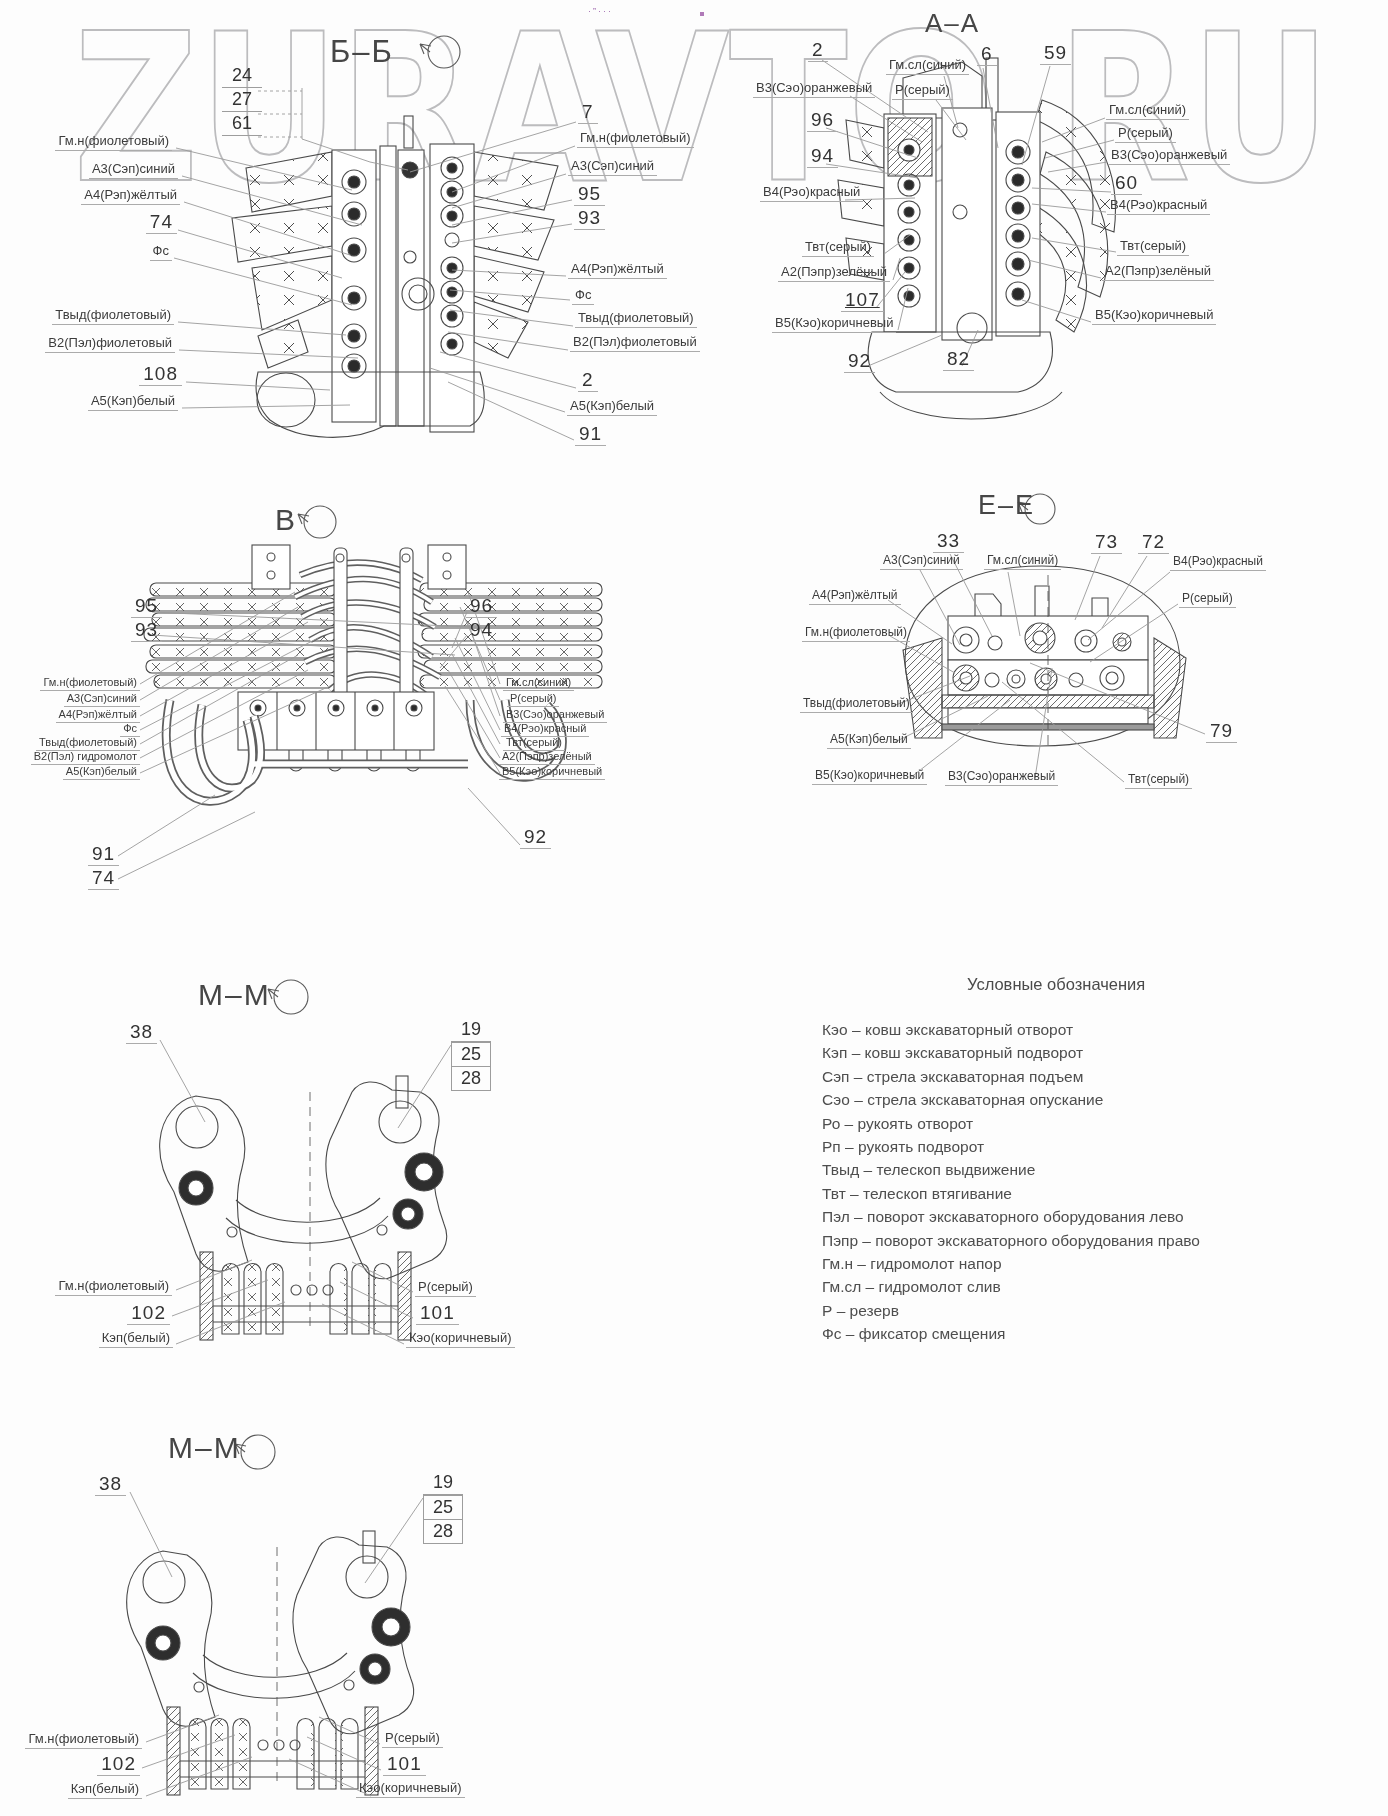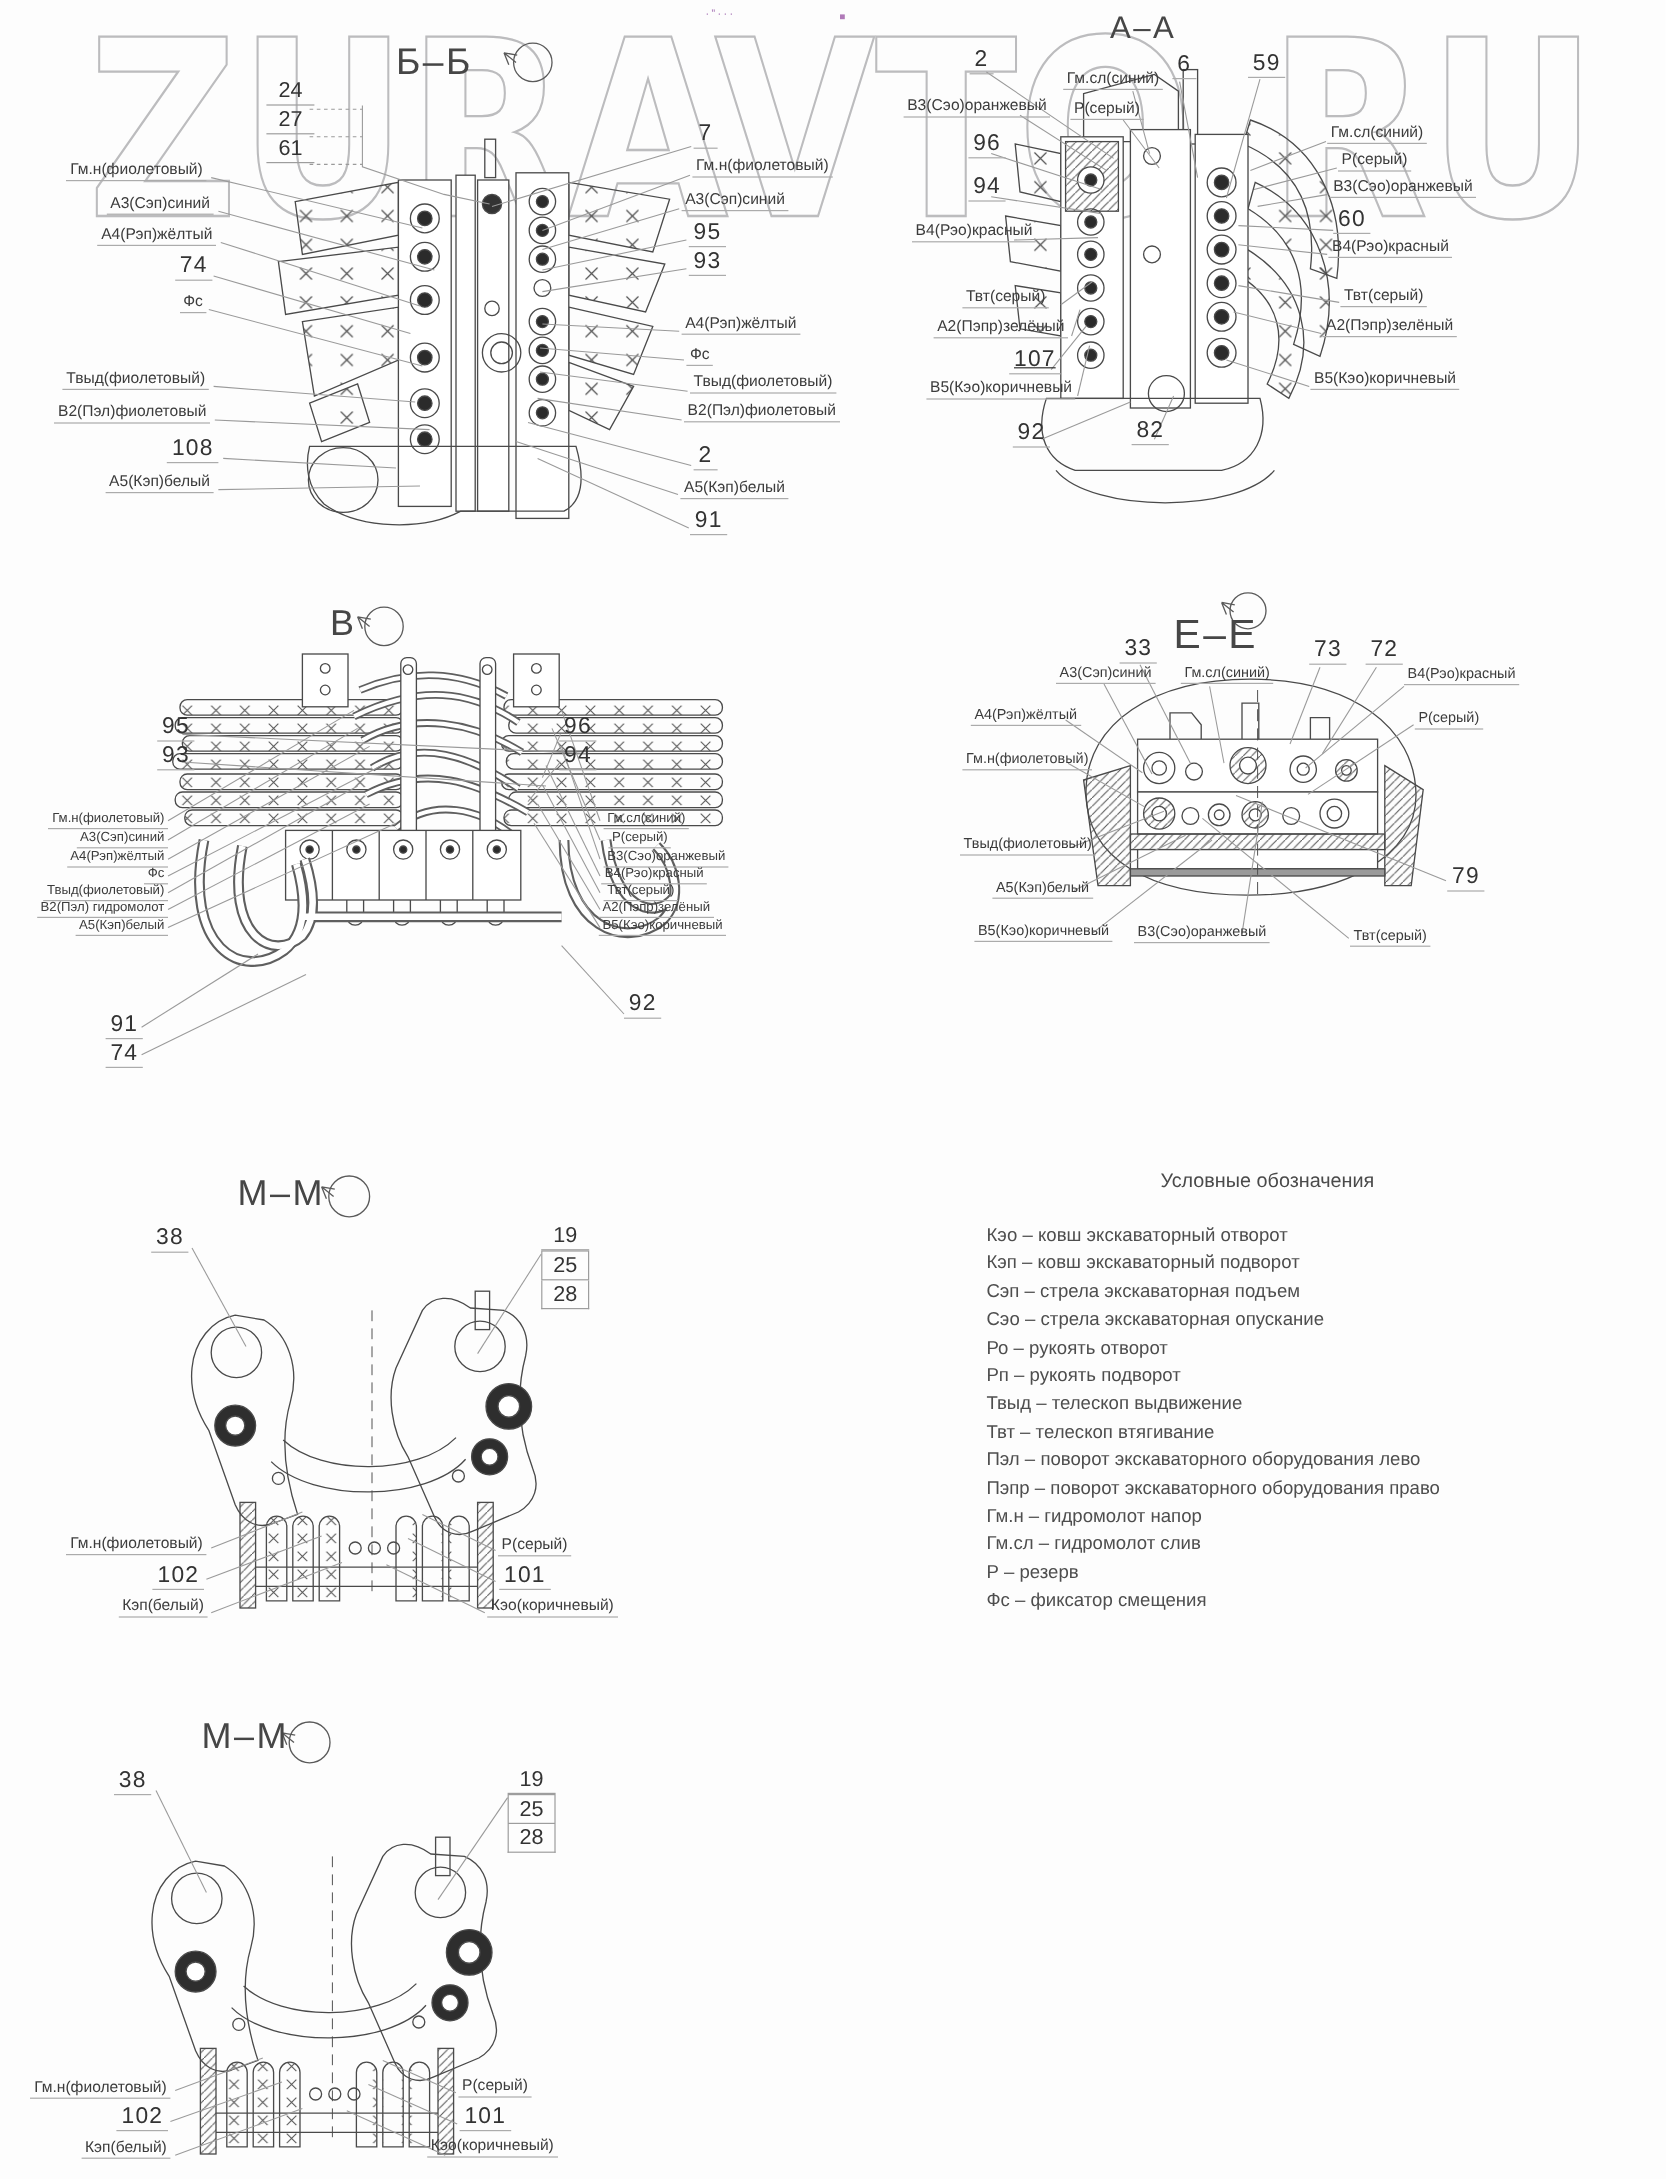--- a/index.html
+++ b/index.html
@@ -483,21 +483,21 @@
 <div class="lb sm" style="left:507px;top:692px;">Р(серый)</div>
 <div class="lb sm" style="left:503px;top:708px;">В3(Сэо)оранжевый</div>
 <div class="lb sm" style="left:501px;top:722px;">В4(Рэо)красный</div>
 <div class="lb sm" style="left:503px;top:736px;">Твт(серый)</div>
 <div class="lb sm" style="left:499px;top:750px;">А2(Пэпр)зелёный</div>
 <div class="lb sm" style="left:499px;top:765px;">В5(Кэо)коричневый</div>
 <div class="nm" style="left:88px;top:844px;">91</div>
 <div class="nm" style="left:88px;top:868px;">74</div>
 <div class="nm" style="left:520px;top:827px;">92</div>
 
-<div class="ttl" style="left:978px;top:490px;font-size:34px;margin-top:20px;">Е–Е</div>
+<div class="ttl" style="left:978px;top:490px;font-size:27px;">Е–Е</div>
 <div class="nm" style="left:933px;top:531px;">33</div>
 <div class="lb md" style="left:880px;top:554px;">А3(Сэп)синий</div>
 <div class="lb md" style="left:984px;top:554px;">Гм.сл(синий)</div>
 <div class="nm" style="left:1091px;top:532px;">73</div>
 <div class="nm" style="left:1138px;top:532px;">72</div>
 <div class="lb md" style="left:1170px;top:555px;">В4(Рэо)красный</div>
 <div class="lb md" style="left:809px;top:589px;">А4(Рэп)жёлтый</div>
 <div class="lb md" style="left:1179px;top:592px;">Р(серый)</div>
 <div class="lb md" style="left:802px;top:626px;">Гм.н(фиолетовый)</div>
 <div class="lb md" style="left:800px;top:697px;">Твыд(фиолетовый)</div>

